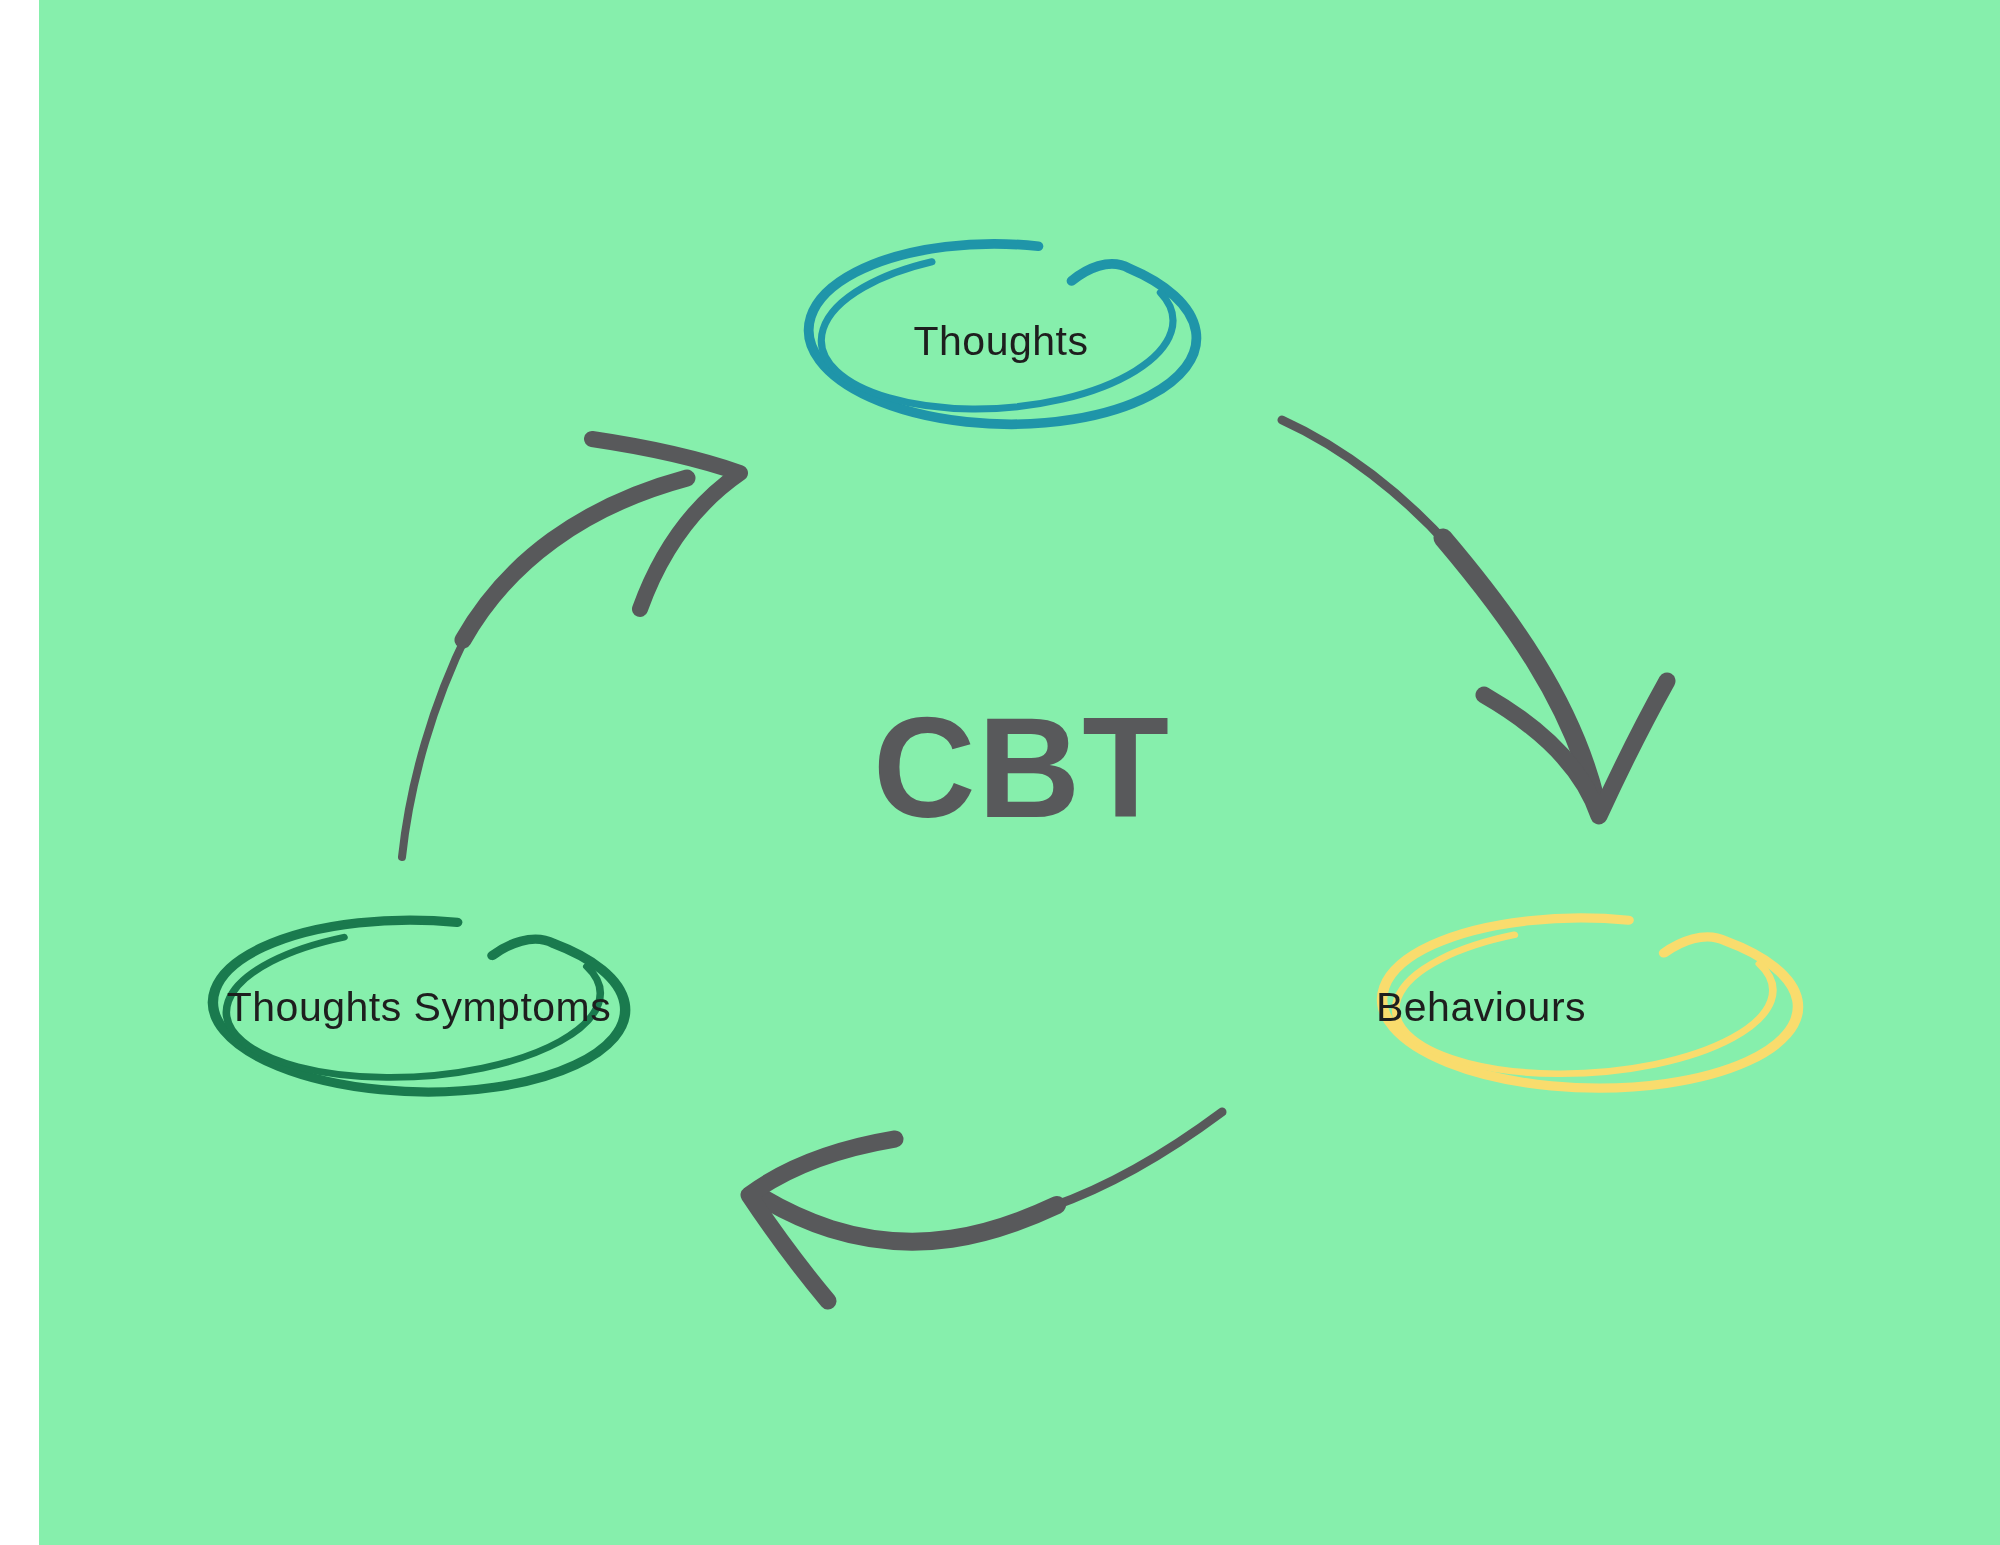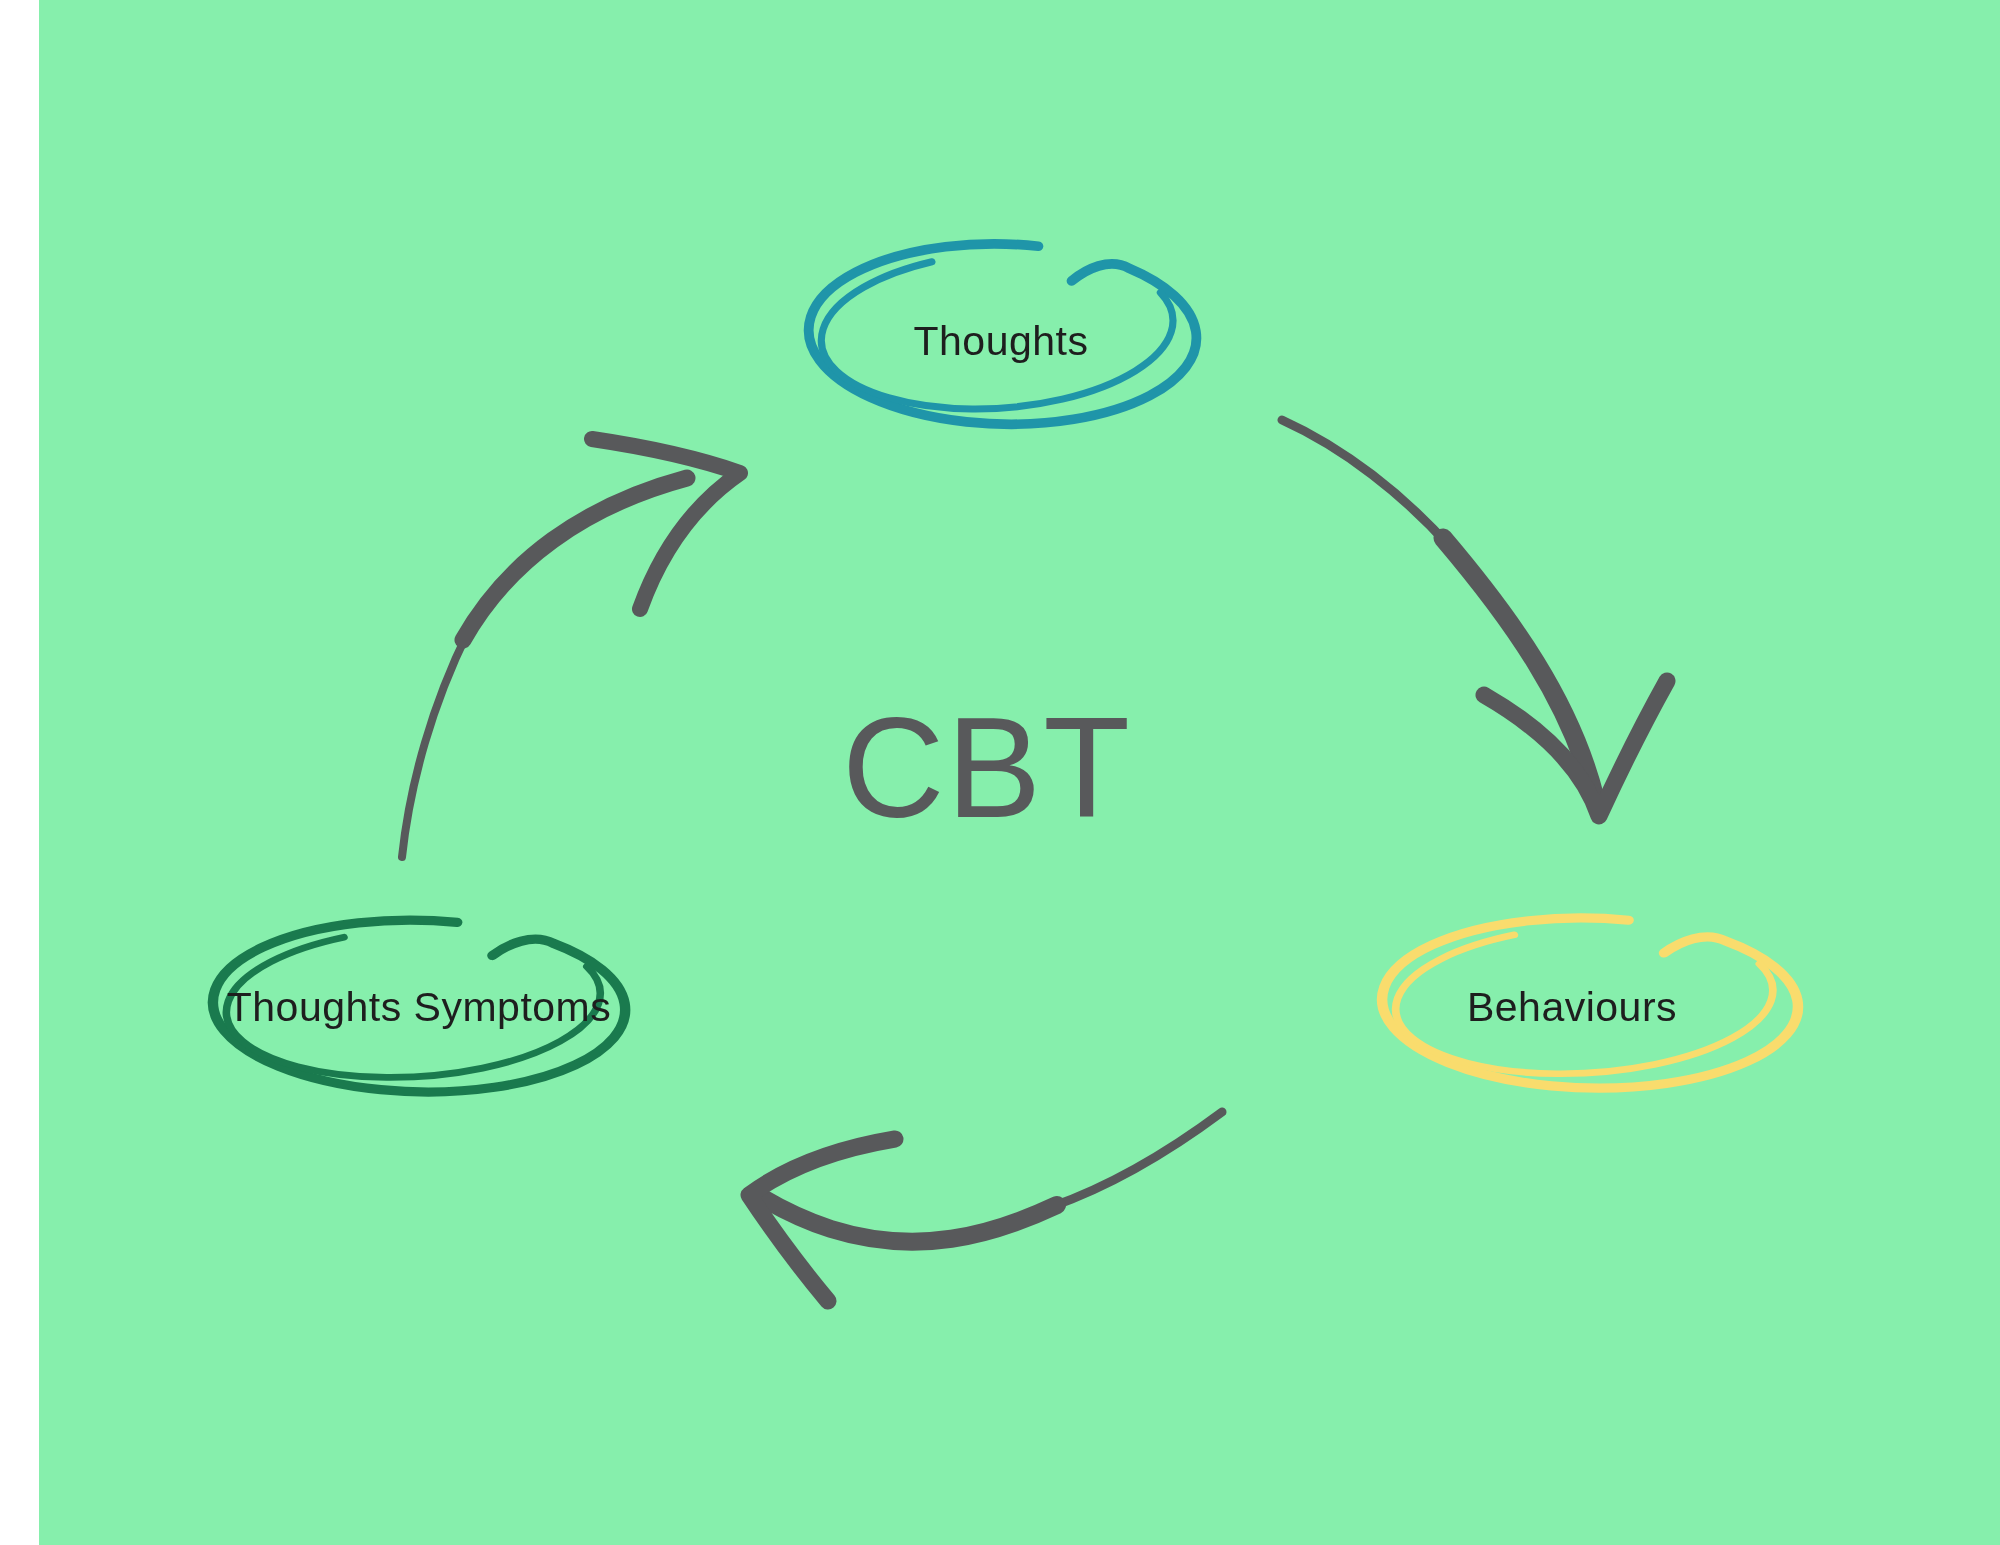--- a/index.html
+++ b/index.html
@@ -24,25 +24,25 @@
     position: absolute;
     transform: translate(-50%, -50%);
     font-size: 41px;
     letter-spacing: 0.5px;
     color: #1e1e1e;
     white-space: nowrap;
     font-weight: 400;
   }
   .cbt-title {
     position: absolute;
-    left: 948px;
+    left: 983px;
     top: 775px;
     transform: translate(-50%, -54%);
     font-size: 142px;
-    font-weight: 400;
+    font-weight: 700;
     letter-spacing: 2px;
     color: #58595b;
     white-space: nowrap;
   }
   .arrow-layer {
     position: absolute;
     left: 0;
     top: 0;
   }
   .defs-holder {
@@ -99,21 +99,21 @@
   </svg>
 
   <svg class="node-ellipse" style="left:750px; top:228px;" width="427" height="212" viewBox="0 0 480 240" preserveAspectRatio="none" color="#1f95a9">
     <use href="#scribble-ellipse" xlink:href="#scribble-ellipse"></use>
   </svg>
   <div class="node-label" style="left:962px; top:341px;">Thoughts</div>
 
   <svg class="node-ellipse" style="left:1322px; top:903px;" width="458" height="200" viewBox="0 0 480 240" preserveAspectRatio="none" color="#f9dc6d">
     <use href="#scribble-ellipse" xlink:href="#scribble-ellipse"></use>
   </svg>
-  <div class="node-label" style="left:1533px; top:1007px;">Behaviours</div>
+  <div class="node-label" style="left:1442px; top:1007px;">Behaviours</div>
 
   <svg class="node-ellipse" style="left:153px; top:905px;" width="454" height="202" viewBox="0 0 480 240" preserveAspectRatio="none" color="#1a7a4e">
     <use href="#scribble-ellipse" xlink:href="#scribble-ellipse"></use>
   </svg>
   <div class="node-label" style="left:380px; top:1007px;">Thoughts Symptoms</div>
 
   <div class="cbt-title">CBT</div>
 
 </div>
 

